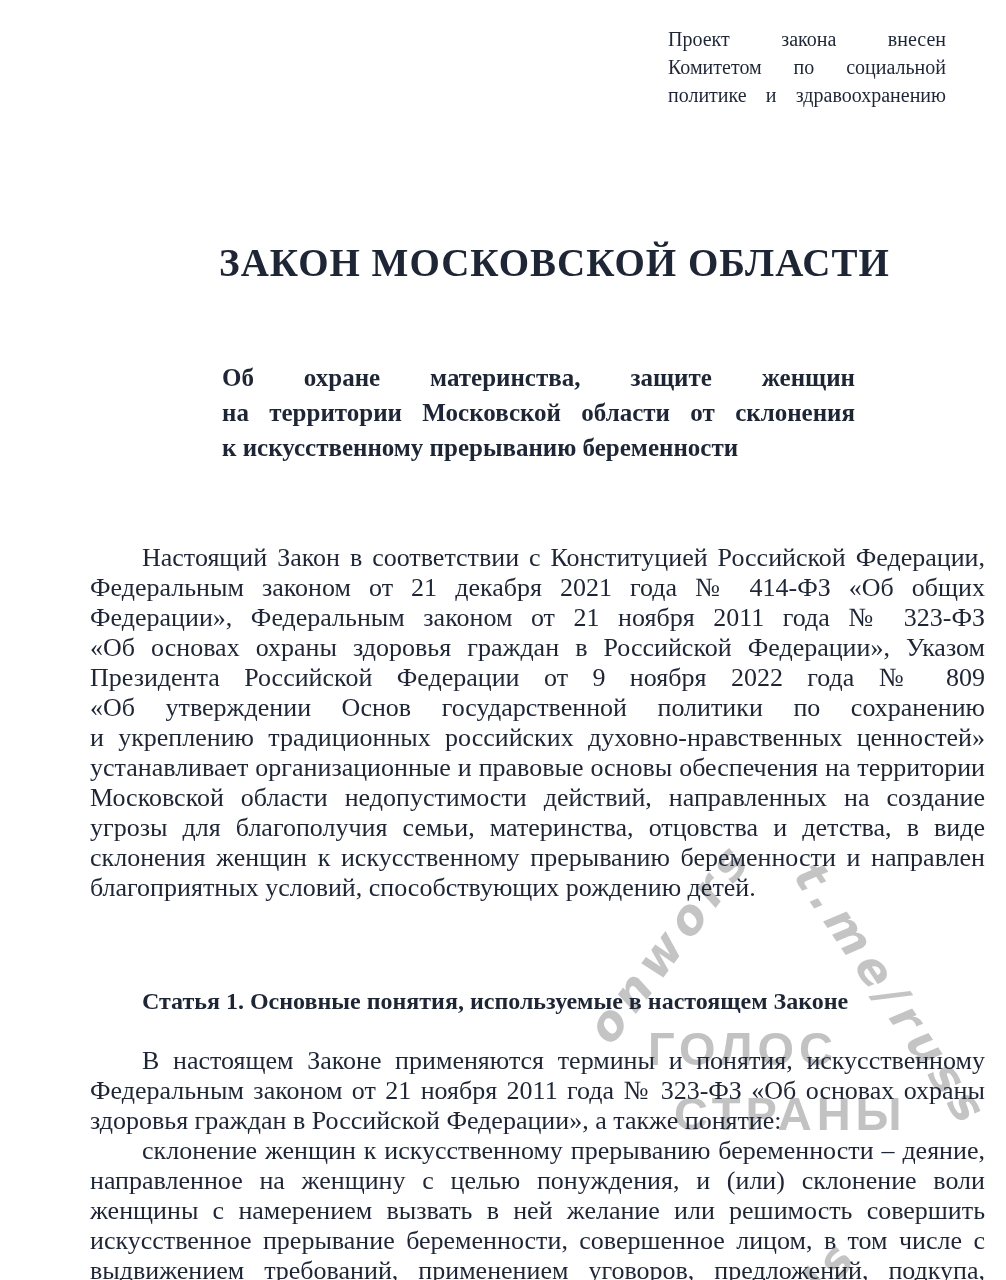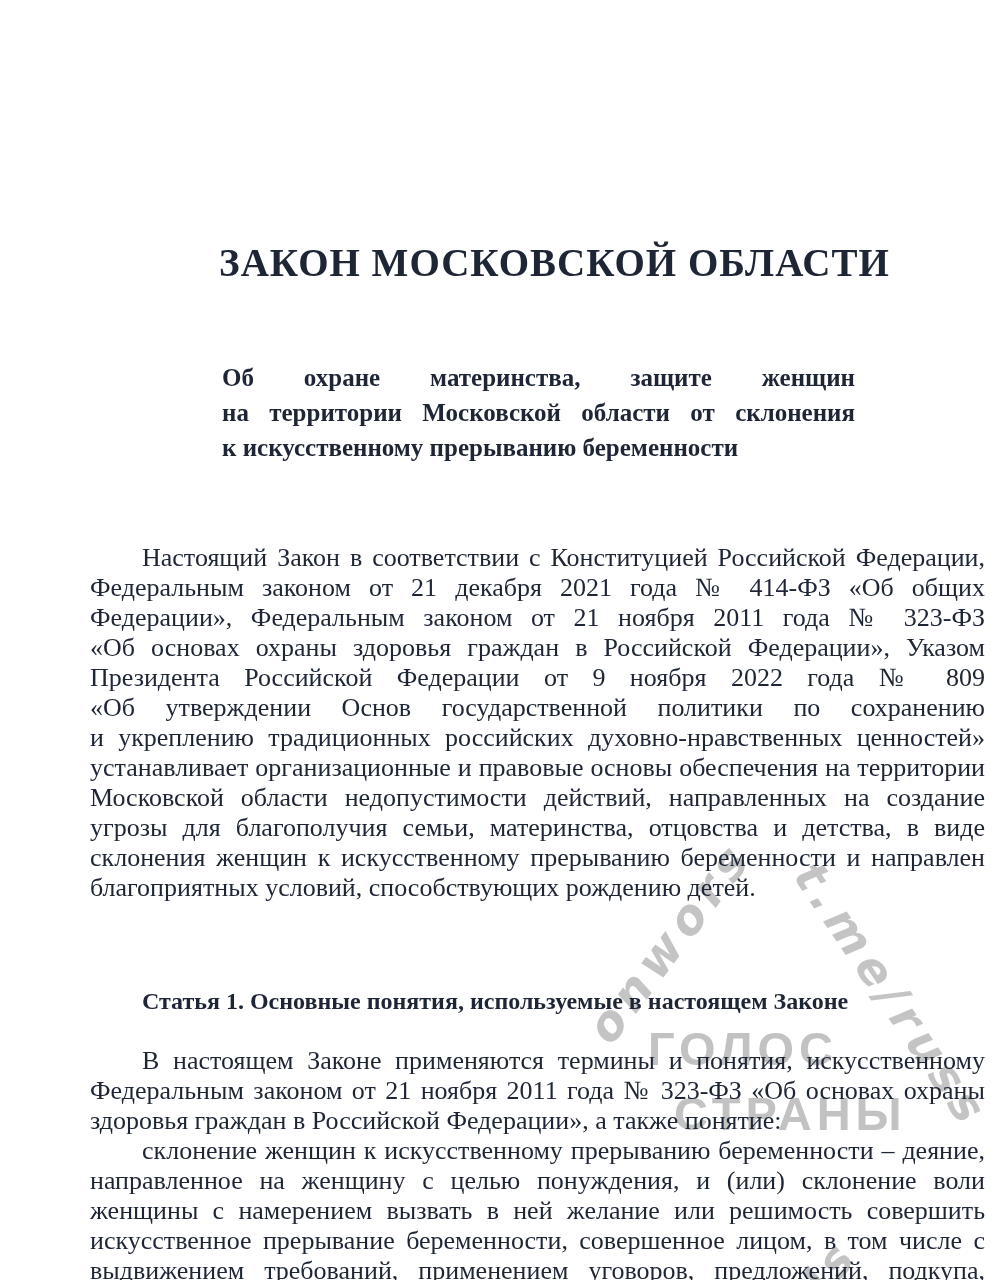--- a/index.html
+++ b/index.html
@@ -57,20 +57,25 @@
 <div class="page" style="--text: #1e2636; --wm: #c2c2c2;">
 
   <div class="wm-logo">
     <div>ГОЛОС</div>
     <div class="wm-l2">СТРАНЫ</div>
   </div>
   <div class="wm-diag wm-d1">t.me/russ</div>
   <div class="wm-diag wm-d2">onwors</div>
   <div class="wm-diag wm-d3">sworls</div>
 
+  <div class="txt hdr">
+      <div class="line">Проект закона внесен</div>
+      <div class="line">Комитетом по социальной</div>
+      <div class="line">политике и здравоохранению</div>
+    </div>
 
   <h1 class="txt title">ЗАКОН МОСКОВСКОЙ ОБЛАСТИ</h1>
 
   <div class="txt subtitle para end">
       <div class="line">Об охране материнства, защите женщин</div>
       <div class="line">на территории Московской области от склонения</div>
       <div class="line">к искусственному прерыванию беременности</div>
     </div>
 
   <div class="txt body p1 para end indent">

